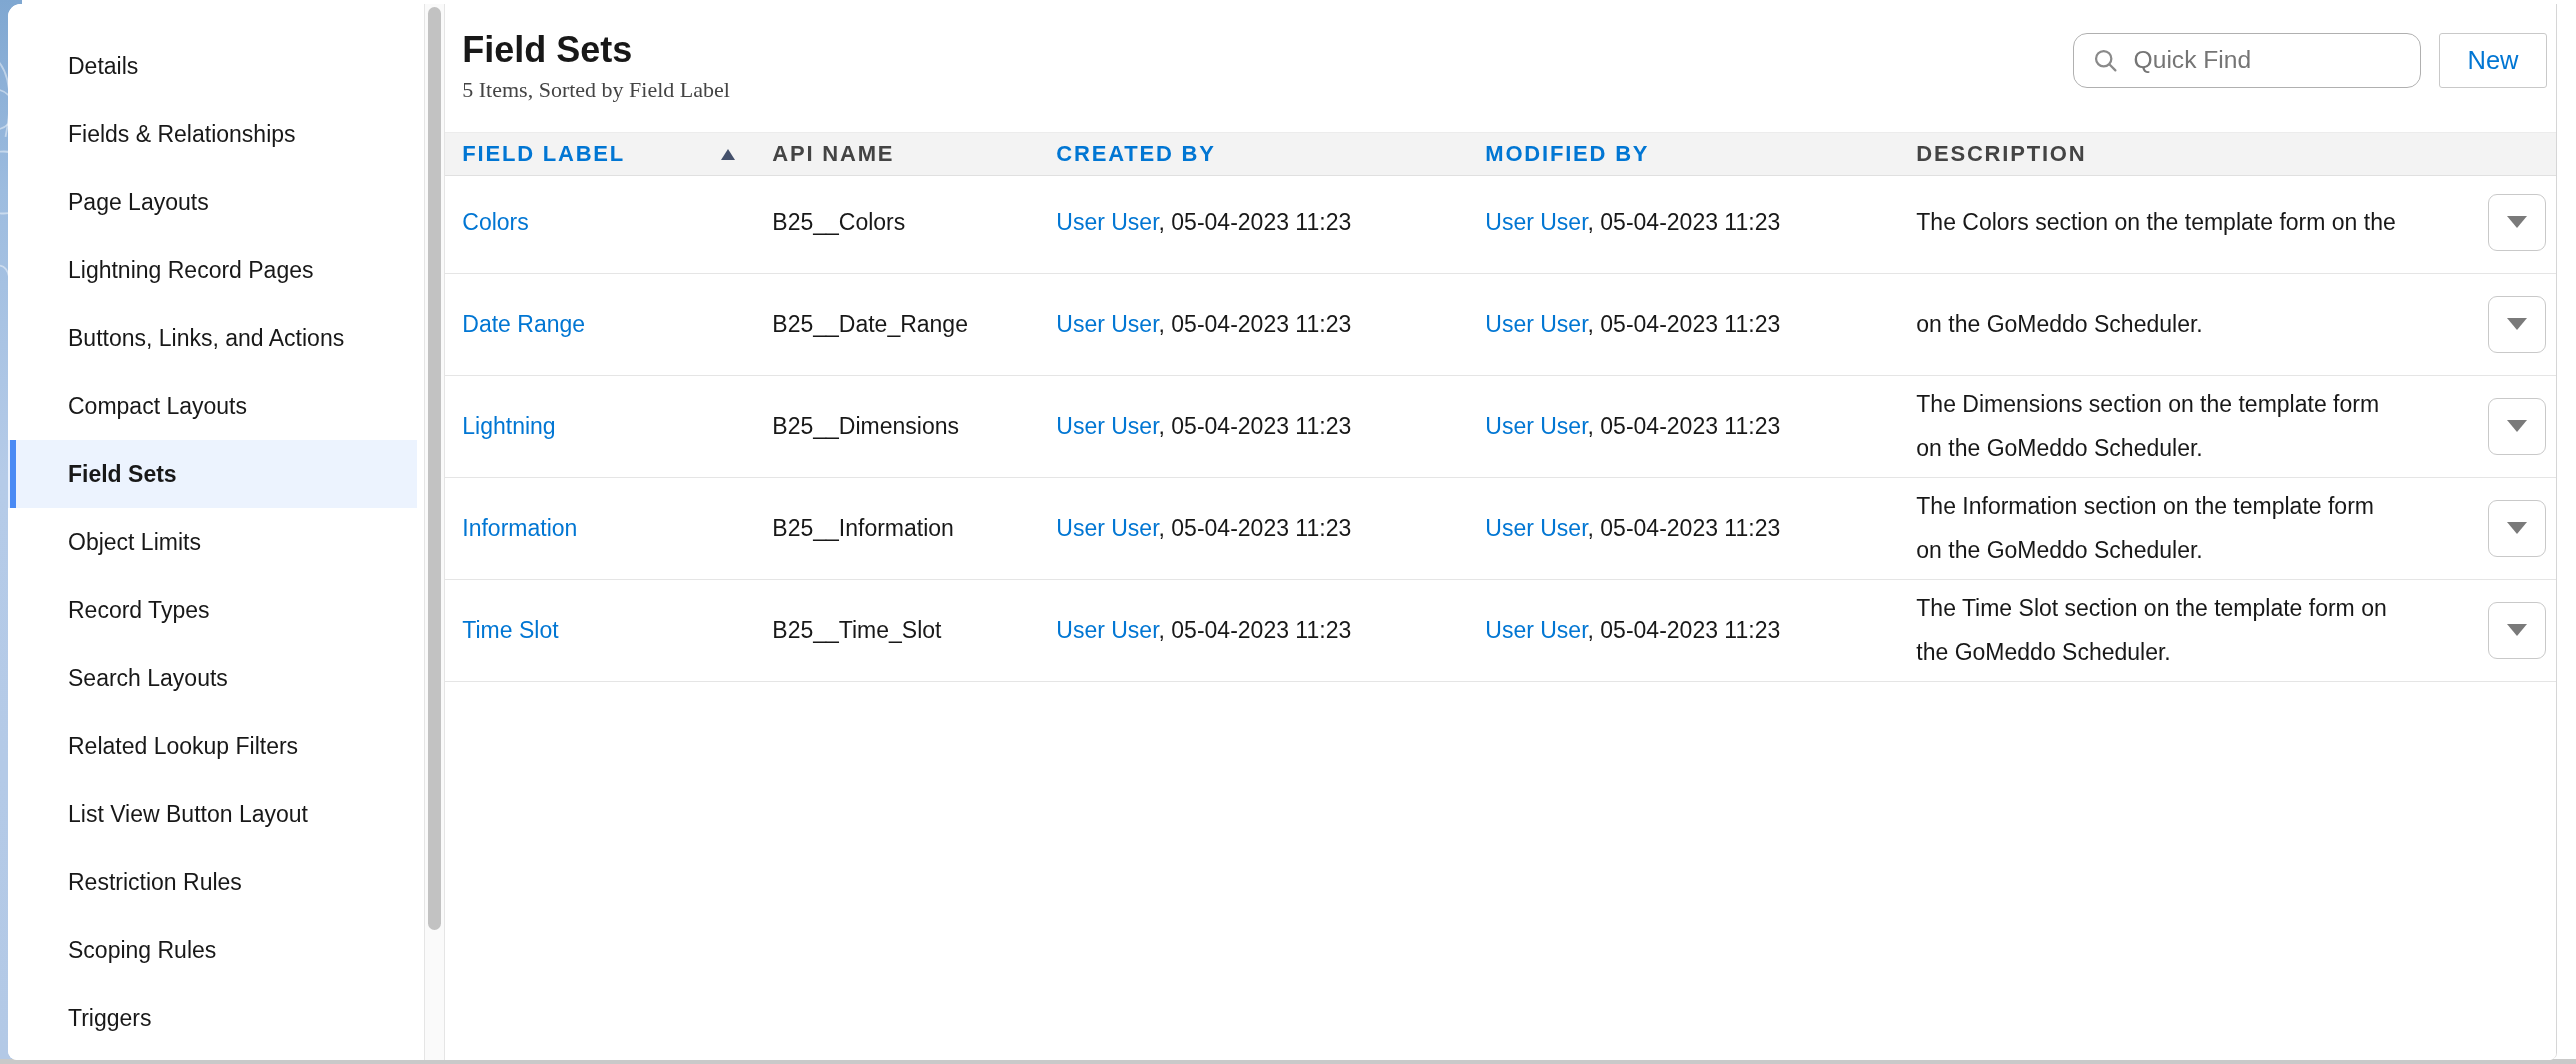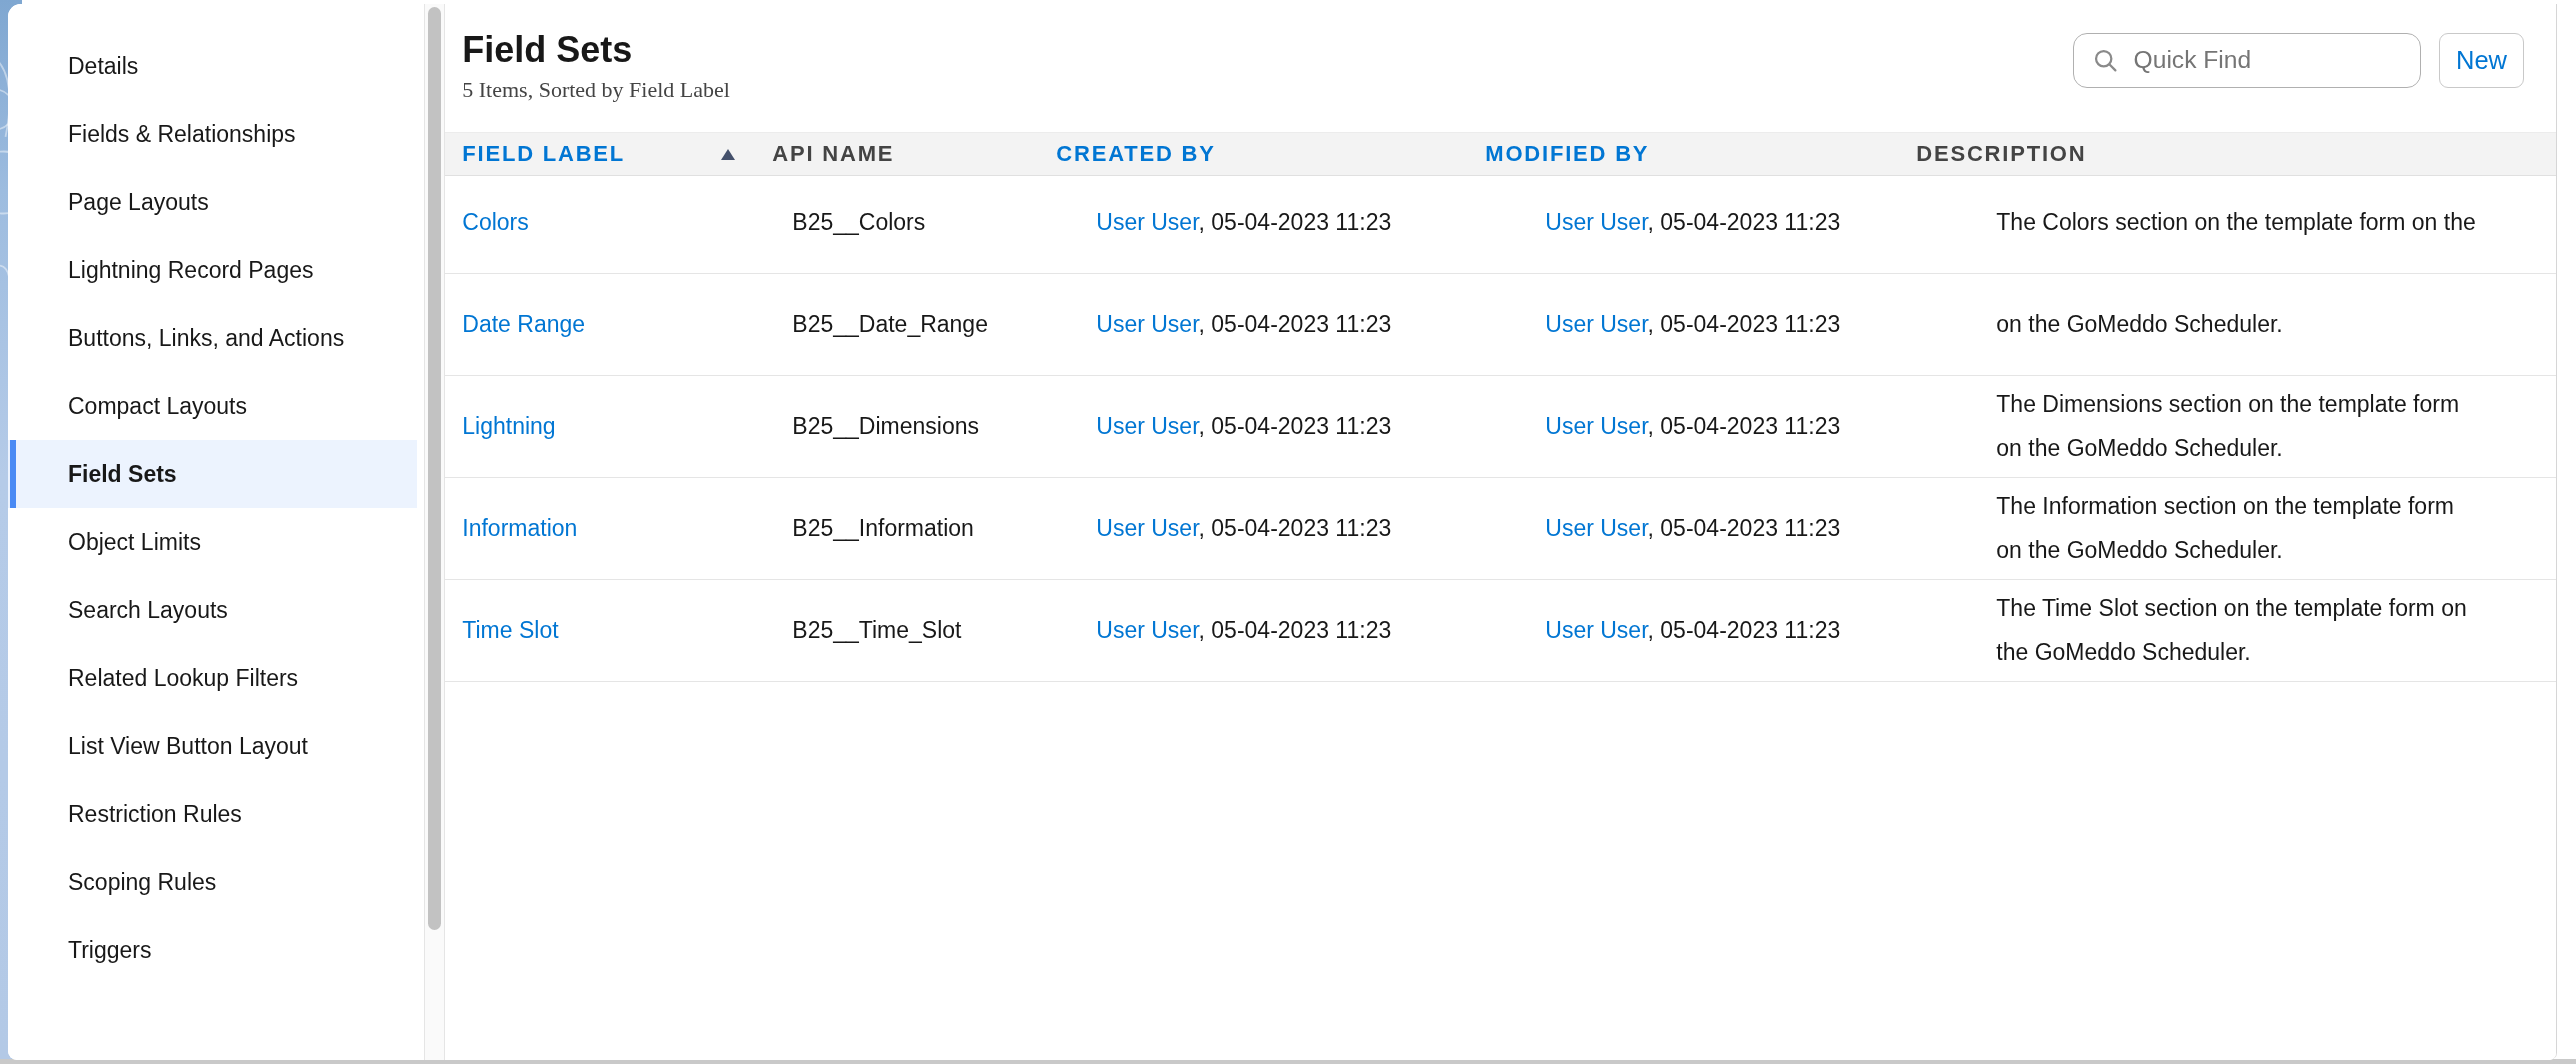--- a/index.html
+++ b/index.html
@@ -36,37 +36,37 @@
   .page-title { position:absolute; left:17.3px; top:25.5px; font-size:36px; font-weight:bold; color:#181818; }
   .page-sub   { position:absolute; left:17.3px; top:73px; font-size:22px; color:#444444;font-family:Liberation Serif, serif; }
 
   .quickfind { position:absolute; left:1628px; top:29px; width:348px; height:55px;
                border:1.8px solid #b0b0b0; border-radius:14px; background:#fff; display:flex; align-items:center; }
   .quickfind svg { margin-left:18px; flex:none; }
   .quickfind input { border:none; outline:none; flex:1; height:100%; font-size:24.6px; color:#181818;
                      padding-left:14.6px; background:transparent; font-family:"Liberation Sans", sans-serif; }
   .quickfind input::placeholder { color:#757575; opacity:1; }
 
-  .new-btn { position:absolute; left:1994px; top:29px; width:85px; height:55px;
-             background:#fff; border:1.8px solid #c9c9c9; border-radius:9px;
+  .new-btn { position:absolute; left:1994px; top:29px; width:108px; height:55px;
+             background:#fff; border:1.8px solid #c9c9c9; border-radius:3px;
              font-size:25.5px; color:#0176d3; cursor:pointer; font-family:"Liberation Sans", sans-serif; }
 
   
   .grid { display:grid; grid-template-columns:310px 284px 429px 431px 572px 67px; padding-left:17.3px; }
 
   .thead { position:absolute; left:0; top:128px; width:100%; height:44px; background:#f3f3f3;
            border-top:0.9px solid #ececec; border-bottom:0.9px solid #e0e0e0; align-items:center; }
   .th { font-size:22px; font-weight:bold; letter-spacing:1.8px; color:#444444; white-space:nowrap; position:relative; }
   .th.blue { color:#0176d3; cursor:pointer; }
   .sort-asc { position:absolute; left:259px; top:50%; margin-top:-4.6px; width:0; height:0;
               border-left:7.3px solid transparent; border-right:7.3px solid transparent;
               border-bottom:11px solid #44506b; }
 
   .tbody { position:absolute; left:0; top:168px; width:100%; }
-  .trow { height:102px; border-bottom:0.9px solid #e5e5e5; align-items:center;gap:20px; }
+  .trow { height:102px; border-bottom:0.9px solid #e5e5e5; align-items:center; }
   .cell { font-size:23px; color:#181818; white-space:nowrap; }
   .cell a { color:#0176d3; text-decoration:none; cursor:pointer; }
   .c-desc { white-space:normal; line-height:44px; }
   .dline { display:block; }
   .dd-btn { width:58px; height:57px; background:#fff; border:1.8px solid #c9c9c9; border-radius:9px;
             cursor:pointer; display:flex; align-items:center; justify-content:center; }
   .tri-down { width:0; height:0; border-left:10px solid transparent; border-right:10px solid transparent;
               border-top:12.8px solid #7a7a7a; }
 </style>
 </head>
@@ -91,20 +91,21 @@
     <div class="nav-item">Fields &amp; Relationships</div>
     <div class="nav-item">Page Layouts</div>
     <div class="nav-item">Lightning Record Pages</div>
     <div class="nav-item">Buttons, Links, and Actions</div>
     <div class="nav-item">Compact Layouts</div>
     <div class="nav-item selected">
       <span class="sel-bar"></span>
       <span>Field Sets</span>
     </div>
     <div class="nav-item">Object Limits</div>
+    <div class="nav-item">Record Types</div>
     <div class="nav-item">Search Layouts</div>
     <div class="nav-item">Related Lookup Filters</div>
     <div class="nav-item">List View Button Layout</div>
     <div class="nav-item">Restriction Rules</div>
     <div class="nav-item">Scoping Rules</div>
     <div class="nav-item">Triggers</div>
   </nav>
   <div class="sb-track">
     <div class="sb-thumb"></div>
   </div>

